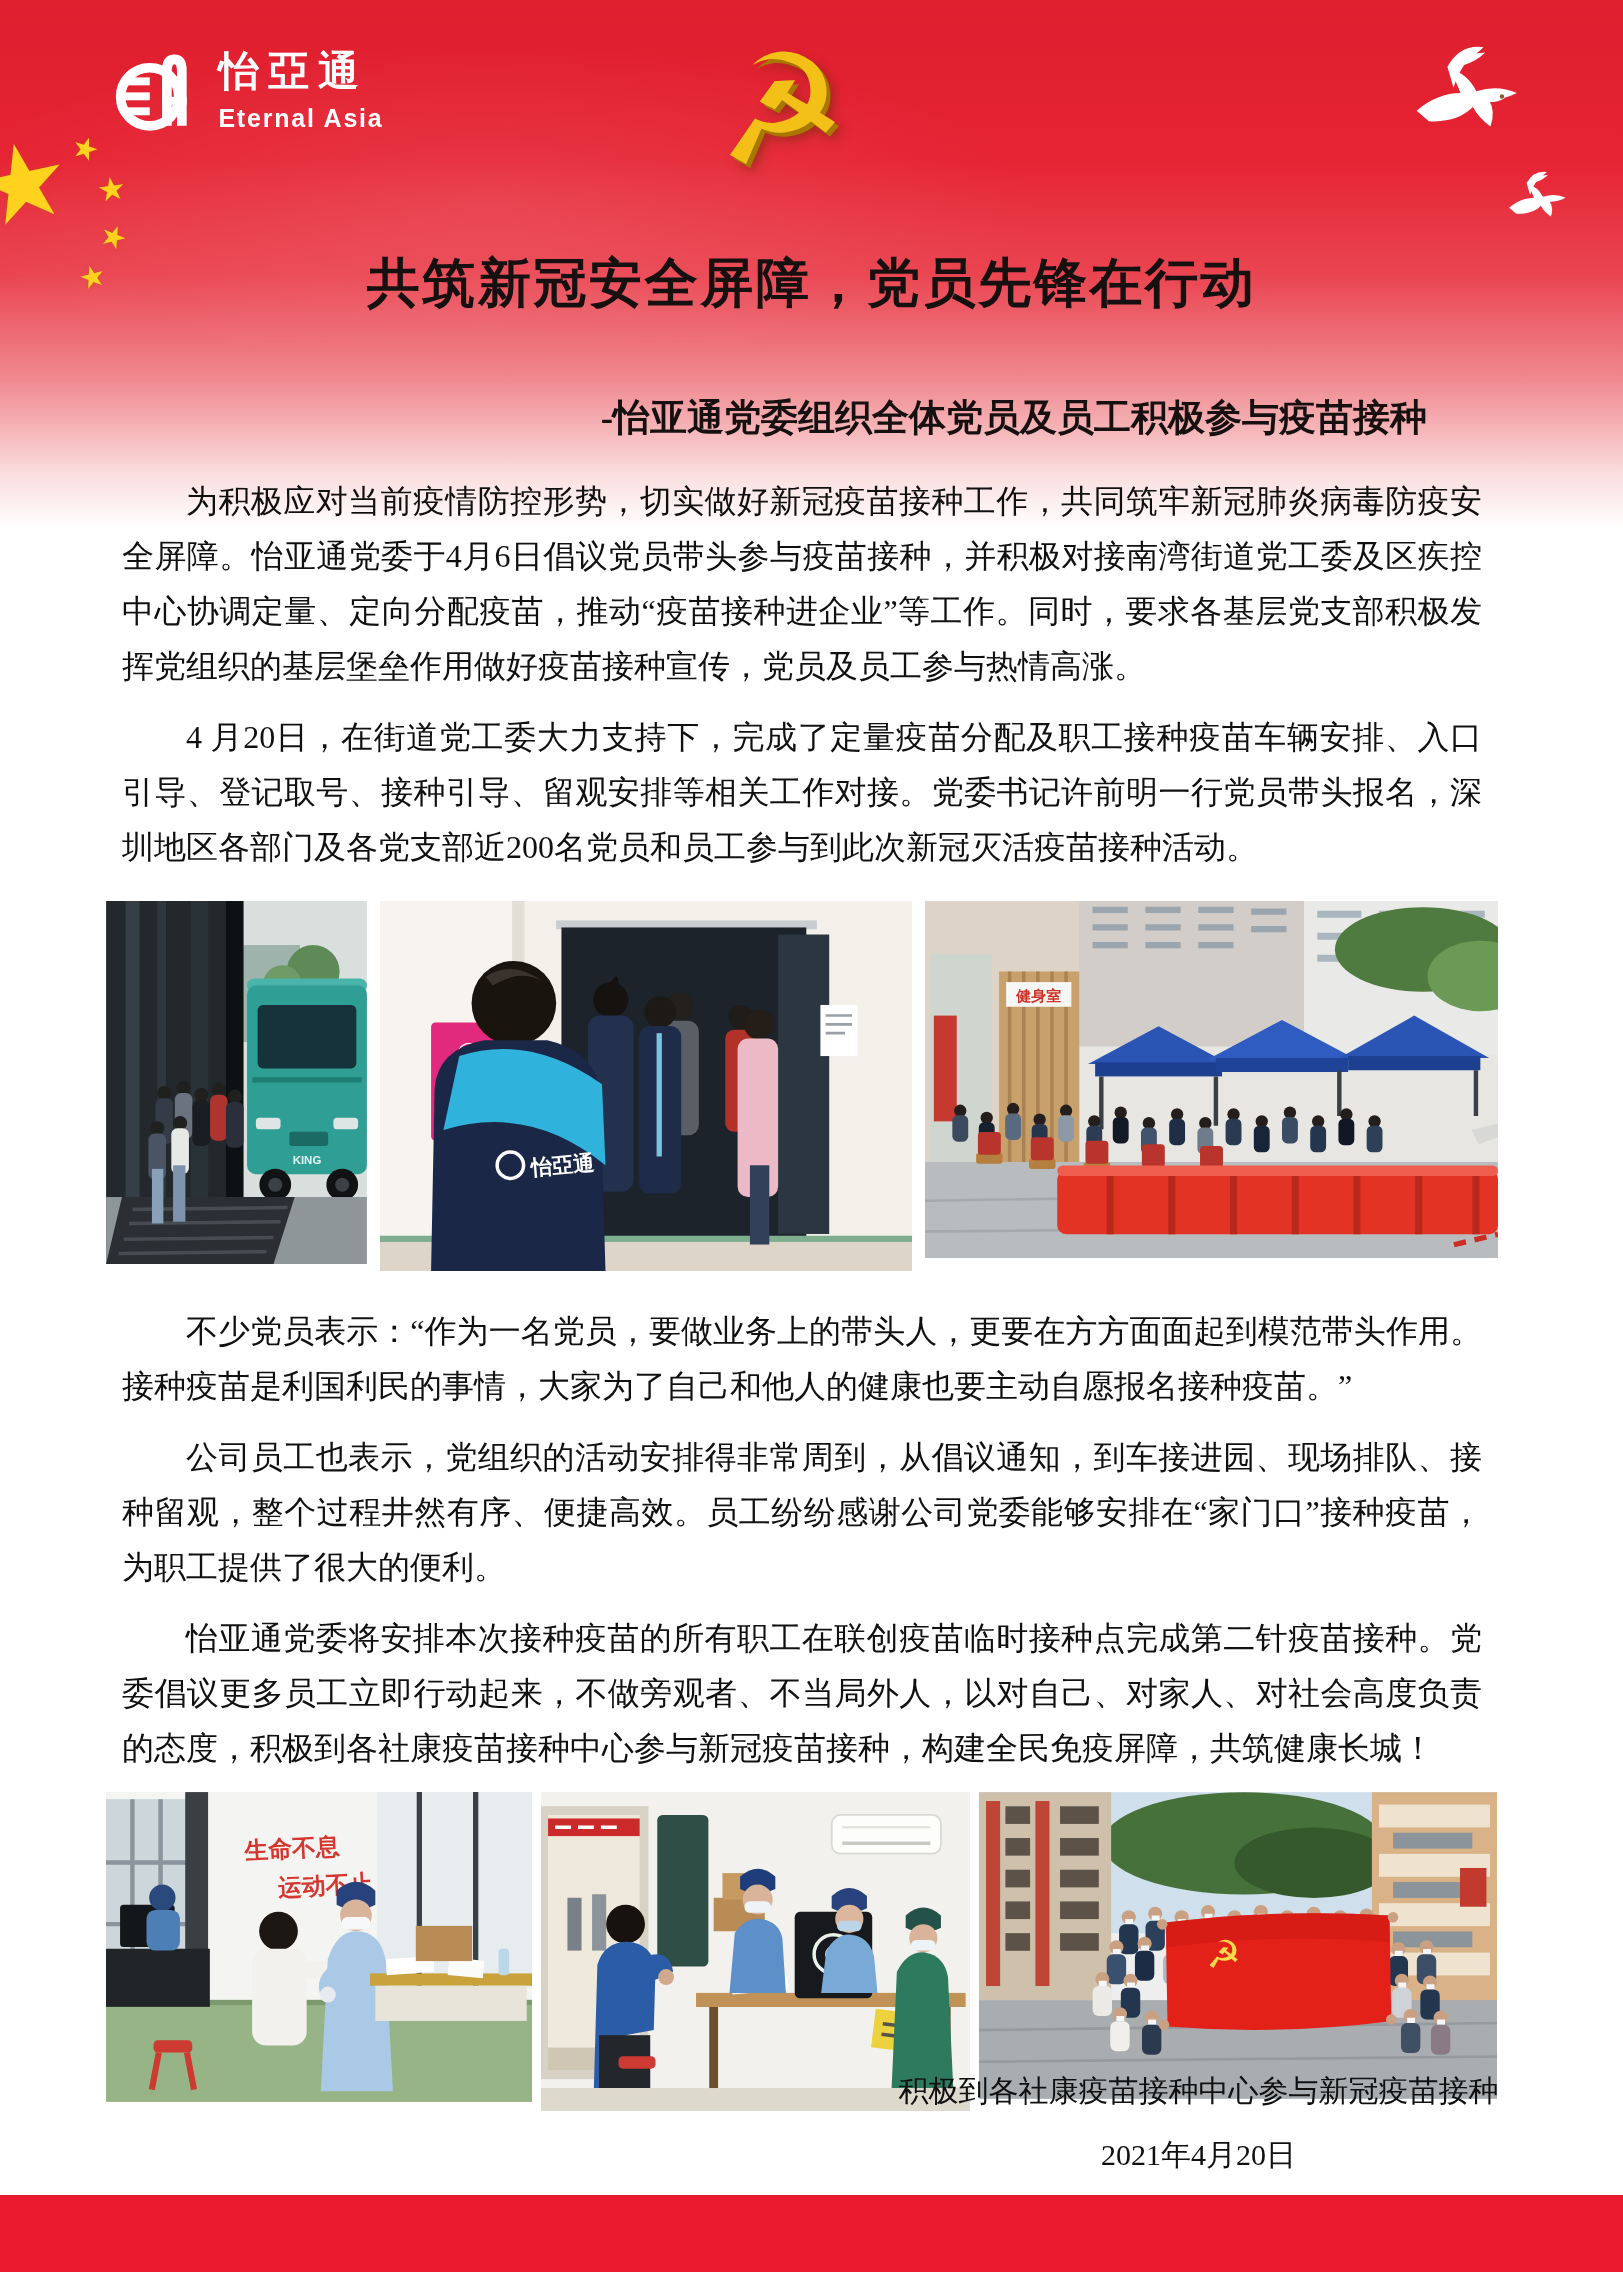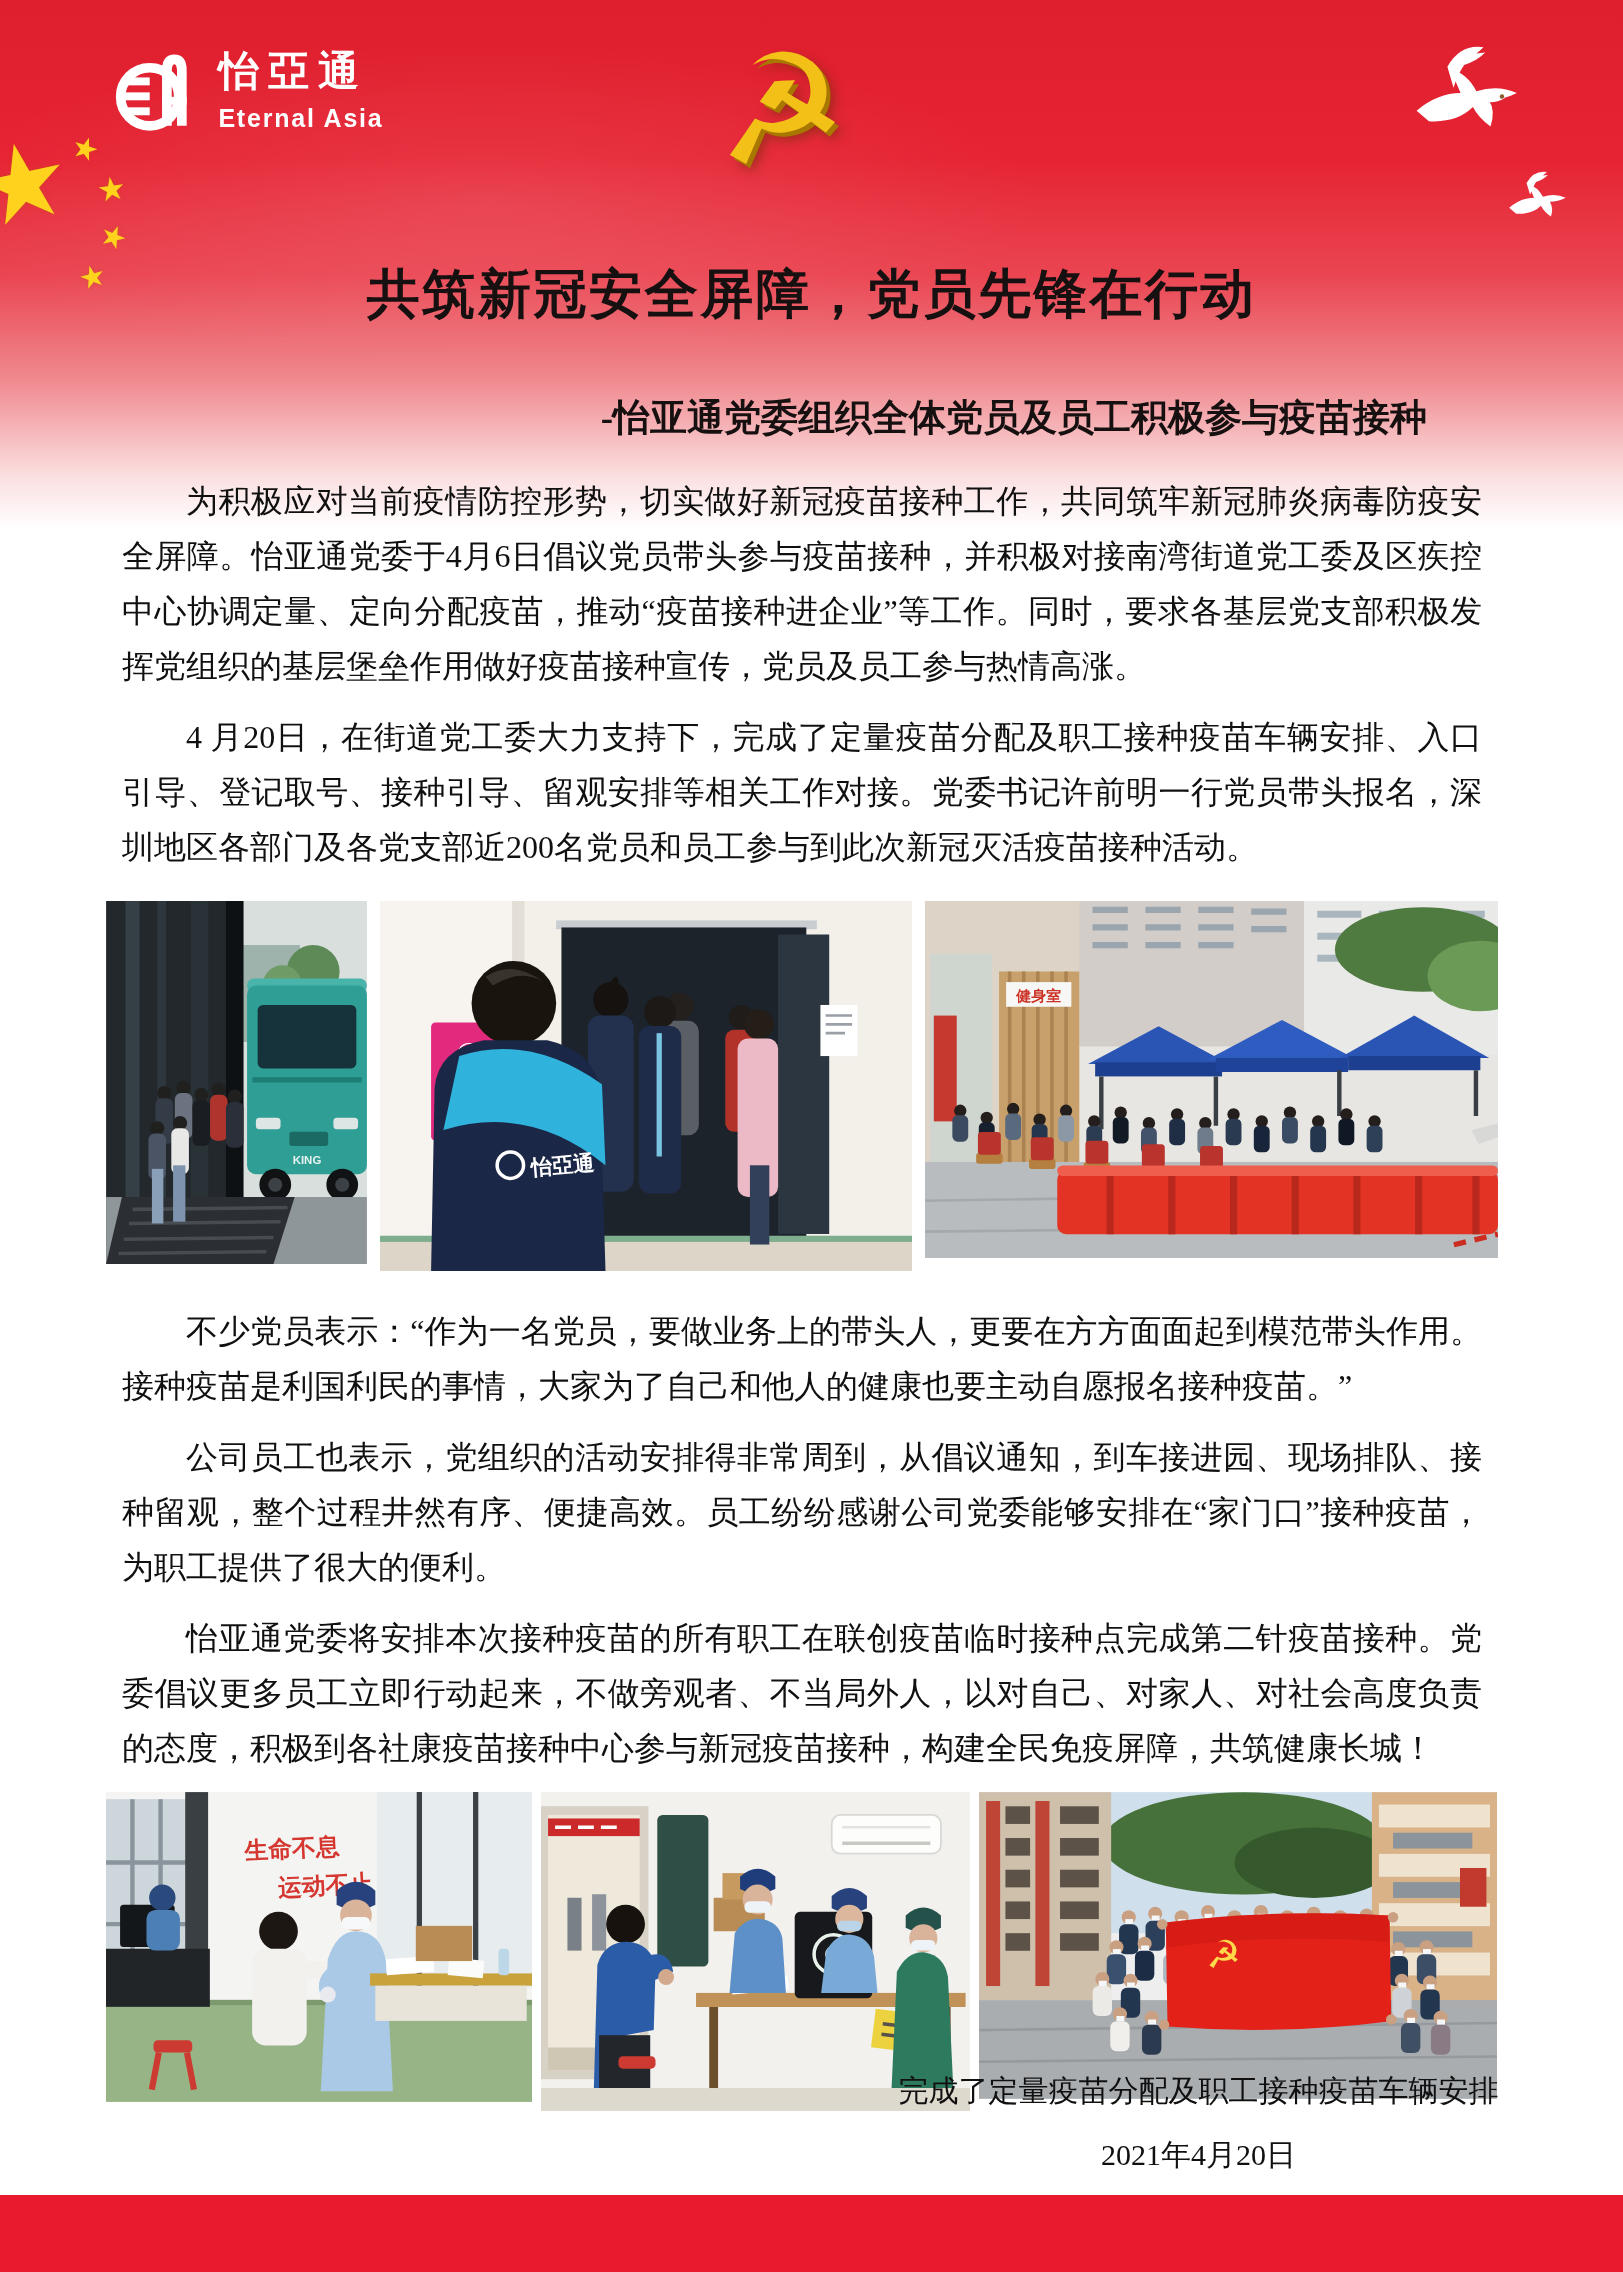--- a/index.html
+++ b/index.html
@@ -32,21 +32,21 @@
     font-family:"DejaVu Sans",sans-serif; color:#f3c018;
     text-shadow:3.5px 4.4px 0 #a87700, 6.2px 8px 10.6px rgba(90,45,0,.5);
     transform:rotate(-6deg);
   }
   .dove{position:absolute;}
   .dove-1{left:1399px; top:42px;}
   .dove-2{left:1497px; top:169px;}
   
   .title{
     position:absolute; left:0; top:248px; width:1623px; text-align:center;
-    font-size:53px; font-weight:bold; letter-spacing:2.6px; color:#171010;margin-top:11px;
+    font-size:53px; font-weight:bold; letter-spacing:2.6px; color:#171010;
   }
   .subtitle{
     position:absolute; left:0; right:196px; top:393px; text-align:right;
     font-size:37px; font-weight:bold; color:#171010;padding-left:48px;
   }
   
   .article{
     position:absolute; left:106px; top:458px; width:1392px;
     font-size:32px; line-height:55px; text-align:justify; color:#101010;
   }
@@ -485,19 +485,19 @@
           <circle cx="208" cy="150" r="6" fill="#caa083"></circle>
             <circle cx="470" cy="142" r="6" fill="#caa083"></circle>
           <circle cx="210" cy="264" r="6" fill="#caa083"></circle>
             <circle cx="468" cy="258" r="6" fill="#caa083"></circle>
         </svg>
       </div>
     </div>
   </div>
 
   <div class="footer">
-    <div class="committee-line">完成了定量疫苗分配及职工接种疫苗车辆安排</div>
+    <div class="committee-line">积极到各社康疫苗接种中心参与新冠疫苗接种</div>
     <div class="date-line">2021年4月20日</div>
   </div>
 
   <div class="bottom-bar"></div>
 </div>
 
 
 </body></html>

